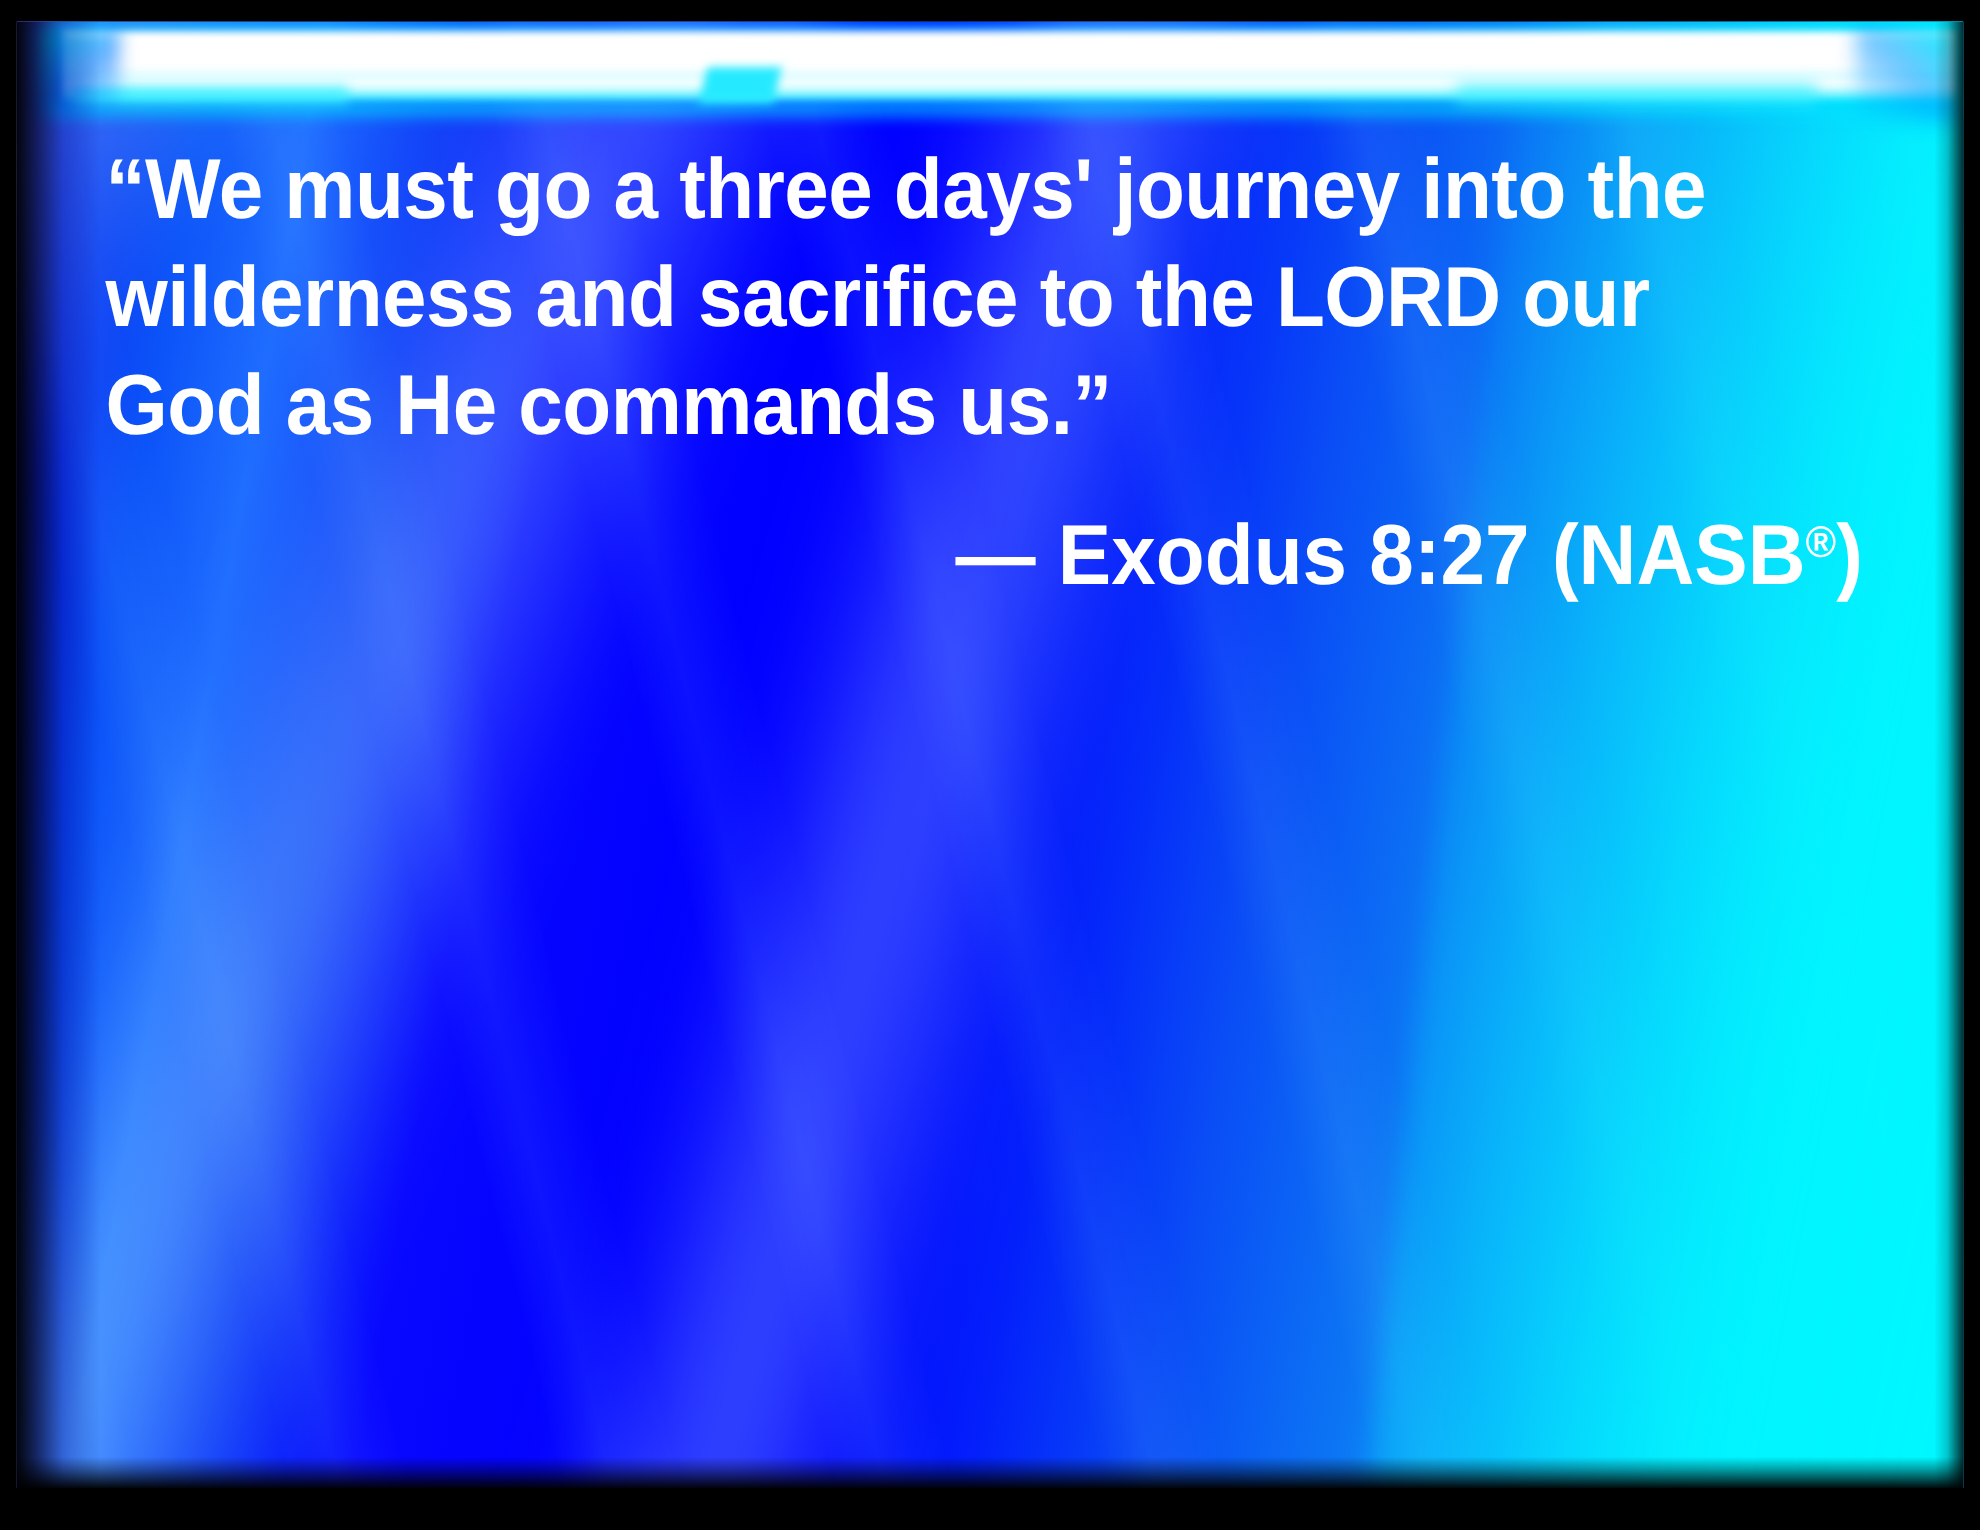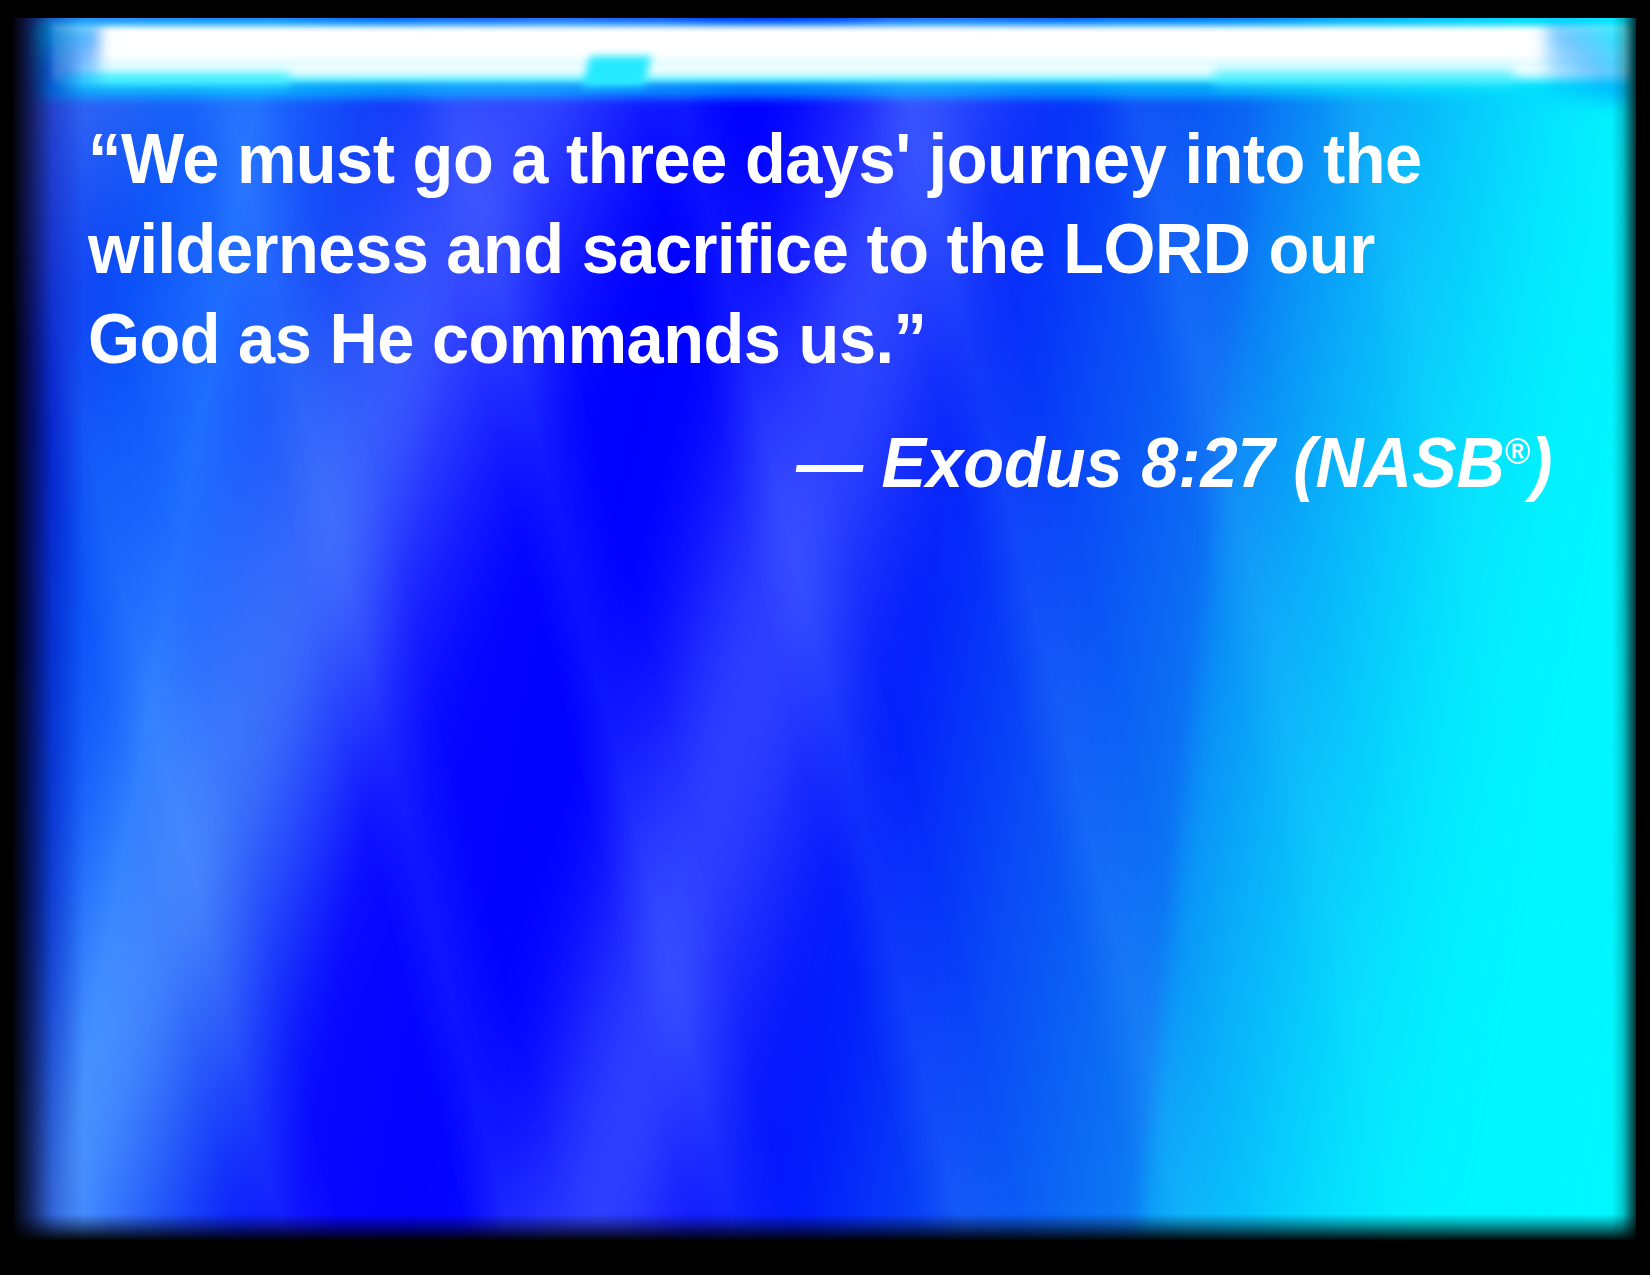--- a/index.html
+++ b/index.html
@@ -275,21 +275,20 @@
     letter-spacing: -0.5px;
     white-space: nowrap;
     transform: scaleX(0.94);
     transform-origin: left center;
   }
 
   .citation-row {
     margin-top: 26px;
     text-align: right;
     padding-right: 6px;
-    font-style: italic;
   }
   .citation {
     display: inline-block;
     font-family: "Liberation Sans Narrow", "Liberation Sans", "DejaVu Sans Condensed", "DejaVu Sans", sans-serif;
     font-weight: bold;
     font-size: 71px;
     line-height: 84px;
     color: #ffffff;
     white-space: nowrap;
     transform: scaleX(0.94);

